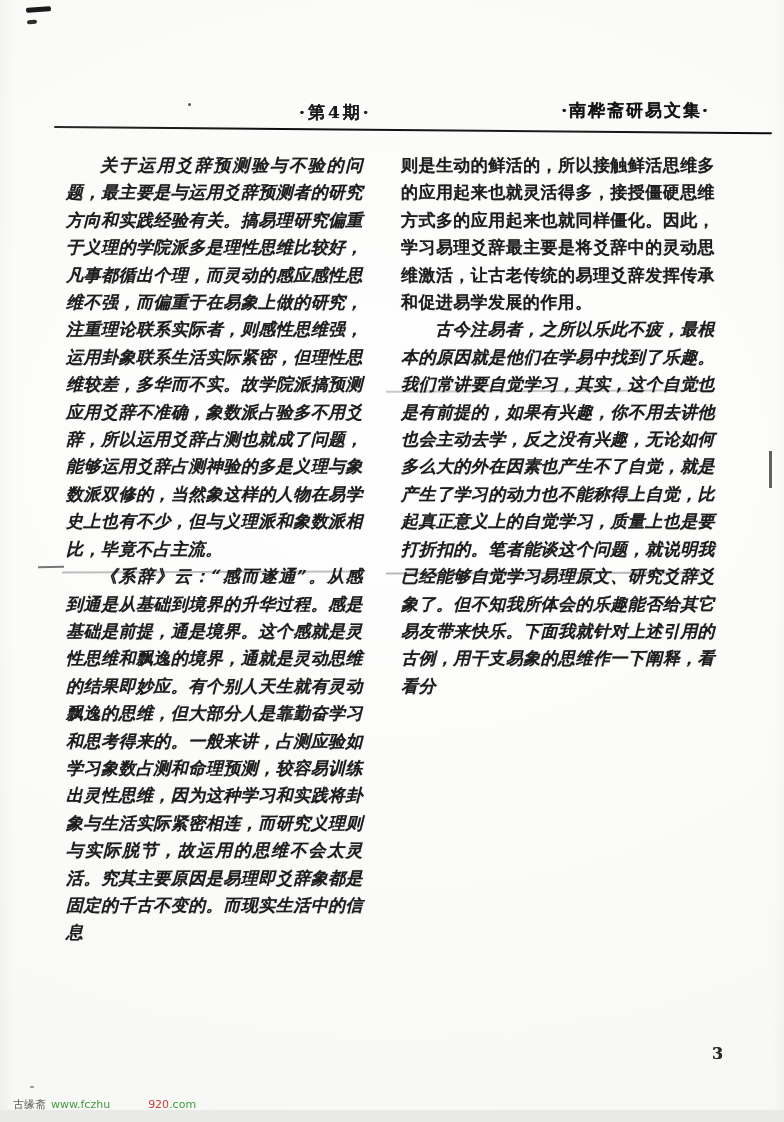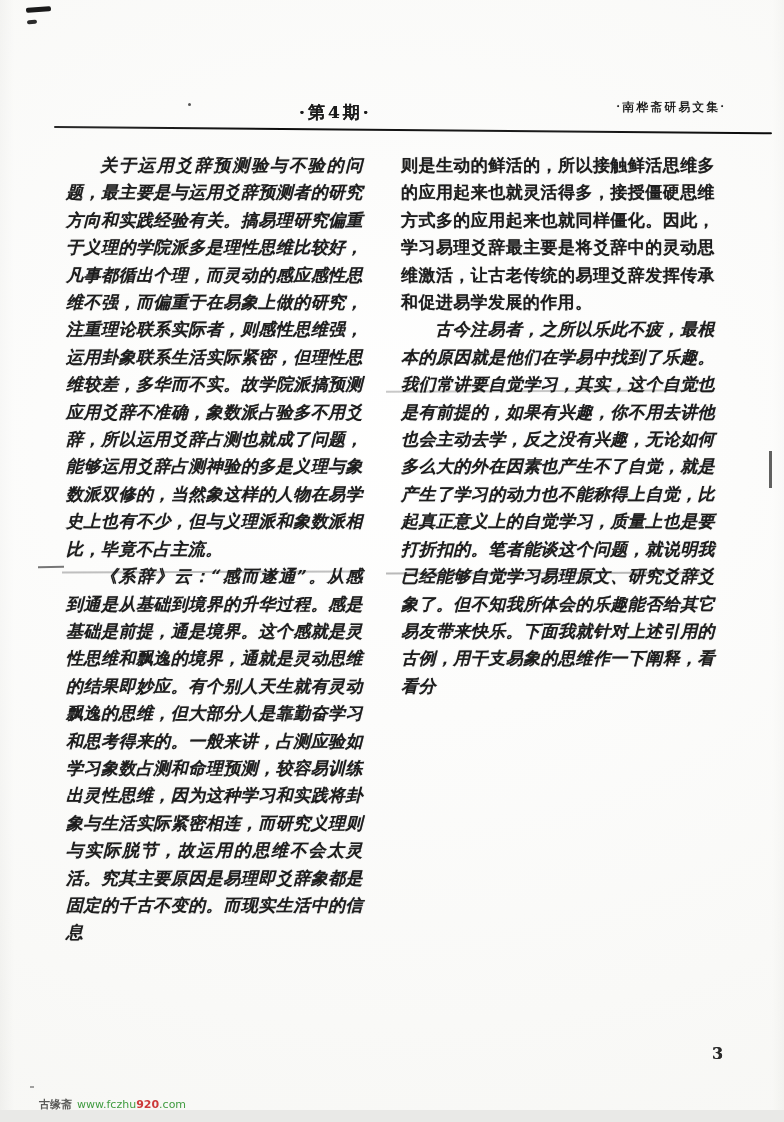--- a/index.html
+++ b/index.html
@@ -16,22 +16,22 @@
       linear-gradient(90deg, rgba(200,200,196,.25) 0, rgba(255,255,255,0) 14px),
       linear-gradient(-90deg, rgba(205,205,200,.2) 0, rgba(255,255,255,0) 12px);
   }
   
   .hdr-issue{
     position:absolute;left:299px;top:101px;
     font-size:17px;font-weight:700;color:#1b1b1b;letter-spacing:3px;
     text-shadow:0 0 .6px #333;white-space:nowrap;
   }
   .hdr-collection{
-    position:absolute;right:58px;top:99px;
-    font-size:12px;font-weight:400;color:#141414;letter-spacing:2px;
+    position:absolute;right:74px;top:99px;
+    font-size:17px;font-weight:700;color:#141414;letter-spacing:2px;
     text-shadow:0 0 .7px #222;white-space:nowrap;
   }
   .hdr-rule{
     position:absolute;left:54px;top:126px;width:718px;height:2.4px;
     background:linear-gradient(90deg,#2a2a2a 0,#0e0e0e 30%,#1c1c1c 70%,#0a0a0a 100%);
     transform:rotate(0.5deg);transform-origin:left center;border-radius:2px;
   }
   
   .col{
     position:absolute;top:152px;
@@ -46,23 +46,23 @@
   
   .pagenum{
     position:absolute;left:712px;top:1044px;
     font-size:16px;font-weight:700;color:#2a2a2a;text-shadow:0 0 .6px #444;
   }
   .watermark{
     position:absolute;left:13px;top:1097px;
     font-family:"DejaVu Sans","Liberation Sans",sans-serif;
     font-size:11px;white-space:nowrap;
   }
-  .wm-name{color:#5a5a58;font-weight:700;margin-right:5px;margin-left:26px;}
+  .wm-name{color:#5a5a58;font-weight:400;margin-right:5px;}
   .wm-green{color:var(--wm-green,#3f9b3f);font-weight:400;}
-  .wm-red{color:var(--wm-red,#cc3a3a);font-weight:700;}
+  .wm-red{color:var(--wm-red,#cc3a3a);font-weight:400;padding-left:38px;}
   
   .artifact{position:absolute;pointer-events:none;}
   .a-tl1{left:26px;top:7px;width:25px;height:5px;background:#1a1a1a;transform:rotate(-4deg);border-radius:2px;}
   .a-tl2{left:27px;top:20px;width:10px;height:4px;background:#2c2c2c;transform:rotate(-6deg);border-radius:2px;}
   .a-dot{left:188px;top:103px;width:3px;height:3px;background:#555;border-radius:50%;}
   .a-leftdash{left:38px;top:566px;width:26px;height:2px;background:#4a4a4a;opacity:.75;transform:rotate(-1deg);}
   .a-rightbar{left:769px;top:451px;width:2.5px;height:37px;background:#3a3a3a;opacity:.8;}
   .a-streak1{left:62px;top:571px;width:298px;height:1.6px;background:#6b6b6b;opacity:.42;transform:rotate(-.2deg);}
   .a-streak2{left:386px;top:390px;width:318px;height:1.6px;background:#777;opacity:.4;transform:rotate(-.3deg);}
   .a-streak3{left:386px;top:572px;width:318px;height:1.7px;background:#666;opacity:.45;transform:rotate(-.2deg);}

